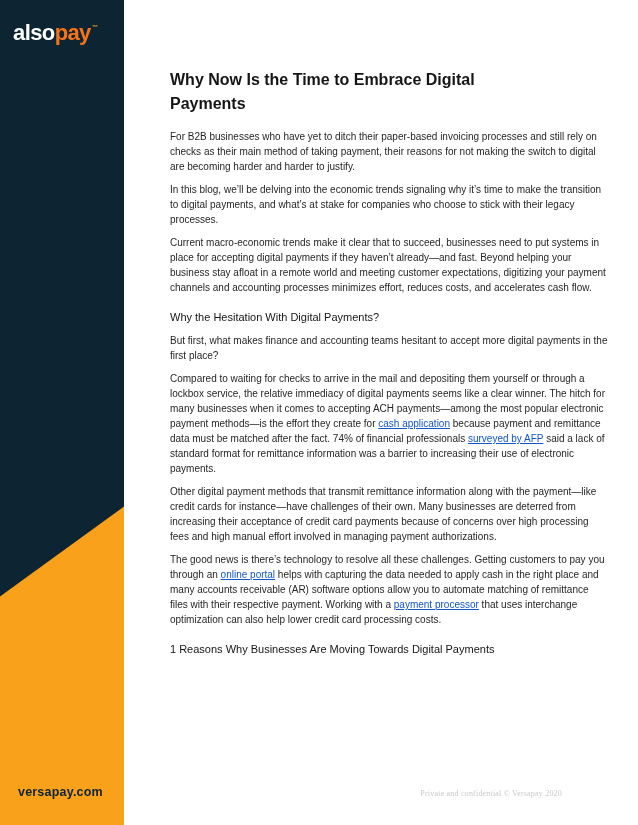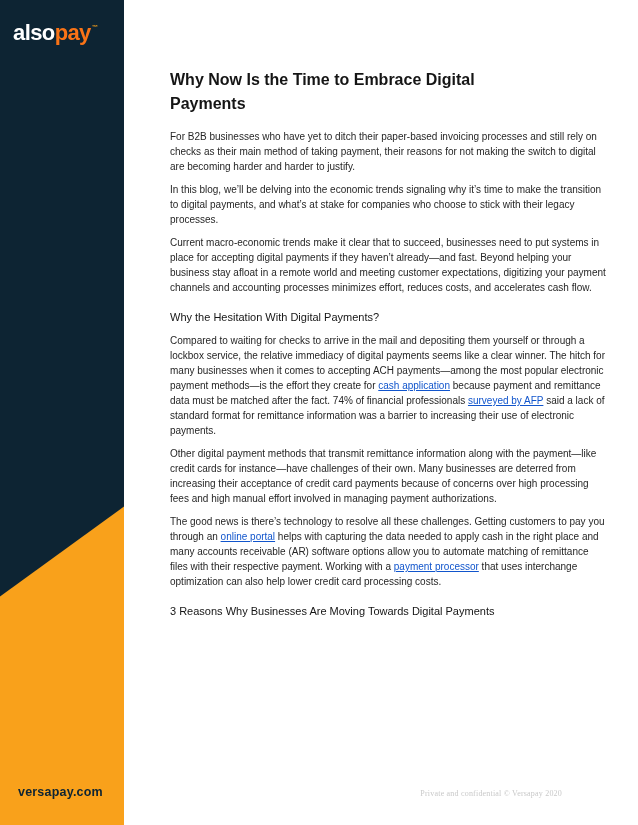--- a/index.html
+++ b/index.html
@@ -79,26 +79,27 @@
     <h1>Why Now Is the Time to Embrace Digital Payments</h1>
 
     <p>For B2B businesses who have yet to ditch their paper-based invoicing processes and still rely on checks as their main method of taking payment, their reasons for not making the switch to digital are becoming harder and harder to justify.</p>
 
     <p>In this blog, we’ll be delving into the economic trends signaling why it’s time to make the transition to digital payments, and what’s at stake for companies who choose to stick with their legacy processes.</p>
 
     <p>Current macro-economic trends make it clear that to succeed, businesses need to put systems in place for accepting digital payments if they haven’t already—and fast. Beyond helping your business stay afloat in a remote world and meeting customer expectations, digitizing your payment channels and accounting processes minimizes effort, reduces costs, and accelerates cash flow.</p>
 
     <h2>Why the Hesitation With Digital Payments?</h2>
 
+    <p>But first, what makes finance and accounting teams hesitant to accept more digital payments in the first place?</p>
 
     <p><span>Compared to waiting for checks to arrive in the mail and depositing them yourself or through a lockbox service, the relative immediacy of digital payments seems like a clear winner. The hitch for many businesses when it comes to accepting ACH payments—among the most popular electronic payment methods—is the effort they create for </span><a>cash application</a><span> because payment and remittance data must be matched after the fact. 74% of financial professionals </span><a>surveyed by AFP</a><span> said a lack of standard format for remittance information was a barrier to increasing their use of electronic payments.</span></p>
 
     <p>Other digital payment methods that transmit remittance information along with the payment—like credit cards for instance—have challenges of their own. Many businesses are deterred from increasing their acceptance of credit card payments because of concerns over high processing fees and high manual effort involved in managing payment authorizations.</p>
 
     <p><span>The good news is there’s technology to resolve all these challenges. Getting customers to pay you through an </span><a>online portal</a><span> helps with capturing the data needed to apply cash in the right place and many accounts receivable (AR) software options allow you to automate matching of remittance files with their respective payment. Working with a </span><a>payment processor</a><span> that uses interchange optimization can also help lower credit card processing costs.</span></p>
 
 
-    <h2>3 Reasons Why Businesses Are Moving Towards Digital Payments</h2>
+    <h2>1 Reasons Why Businesses Are Moving Towards Digital Payments</h2>
   </main>
 
   <div class="legal">Private and confidential © Versapay 2020</div>
 
 </div>
 
 </body></html>

